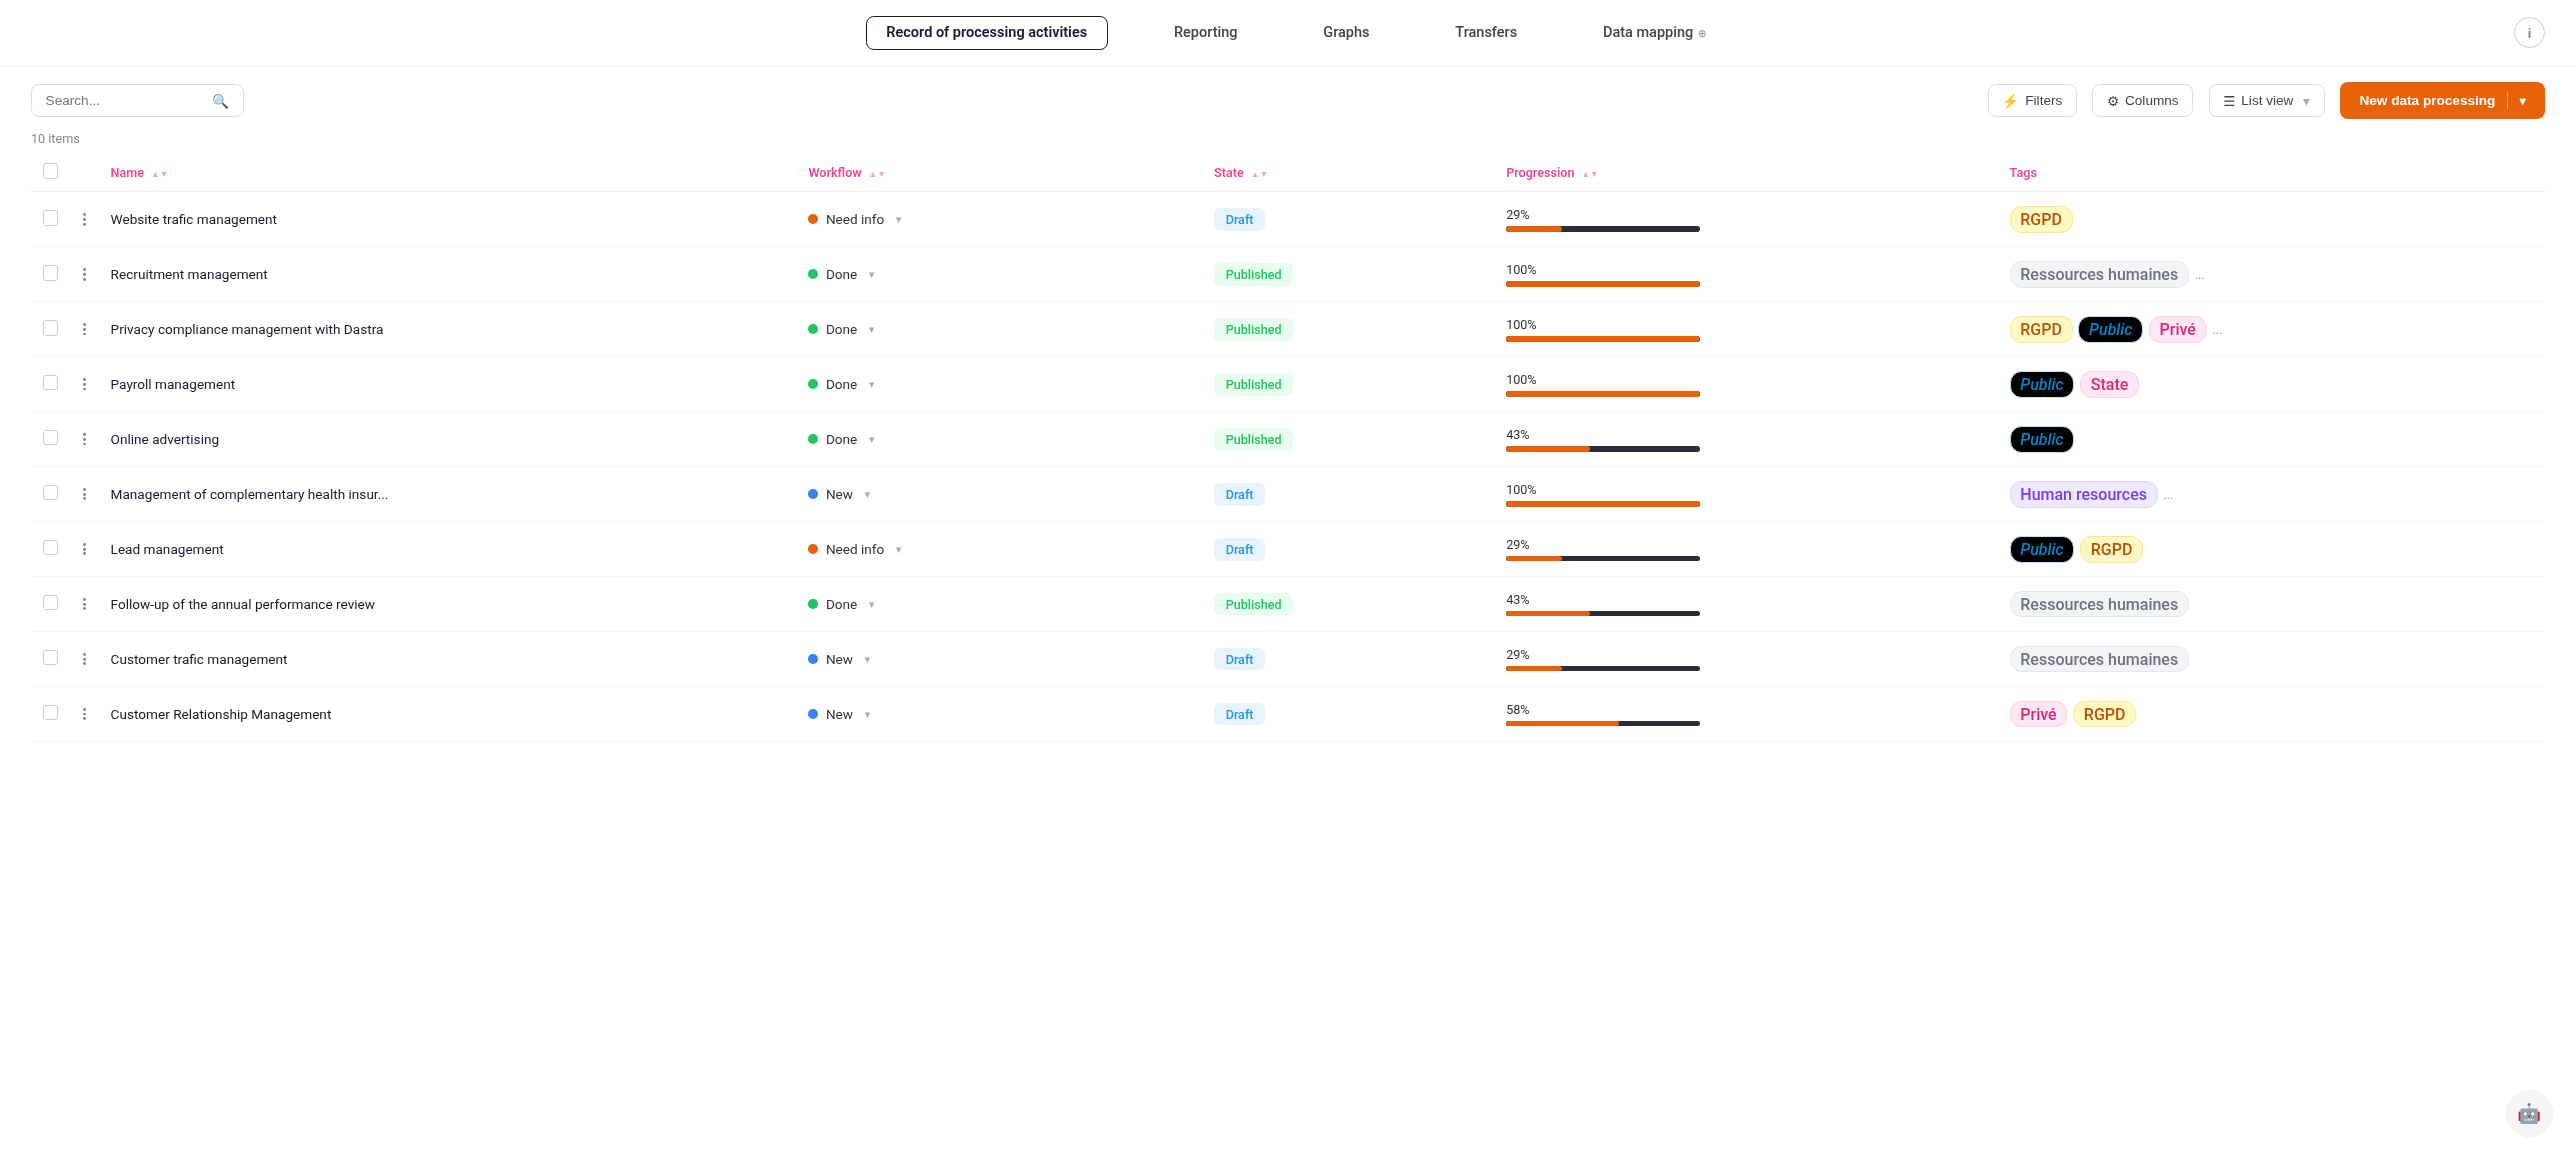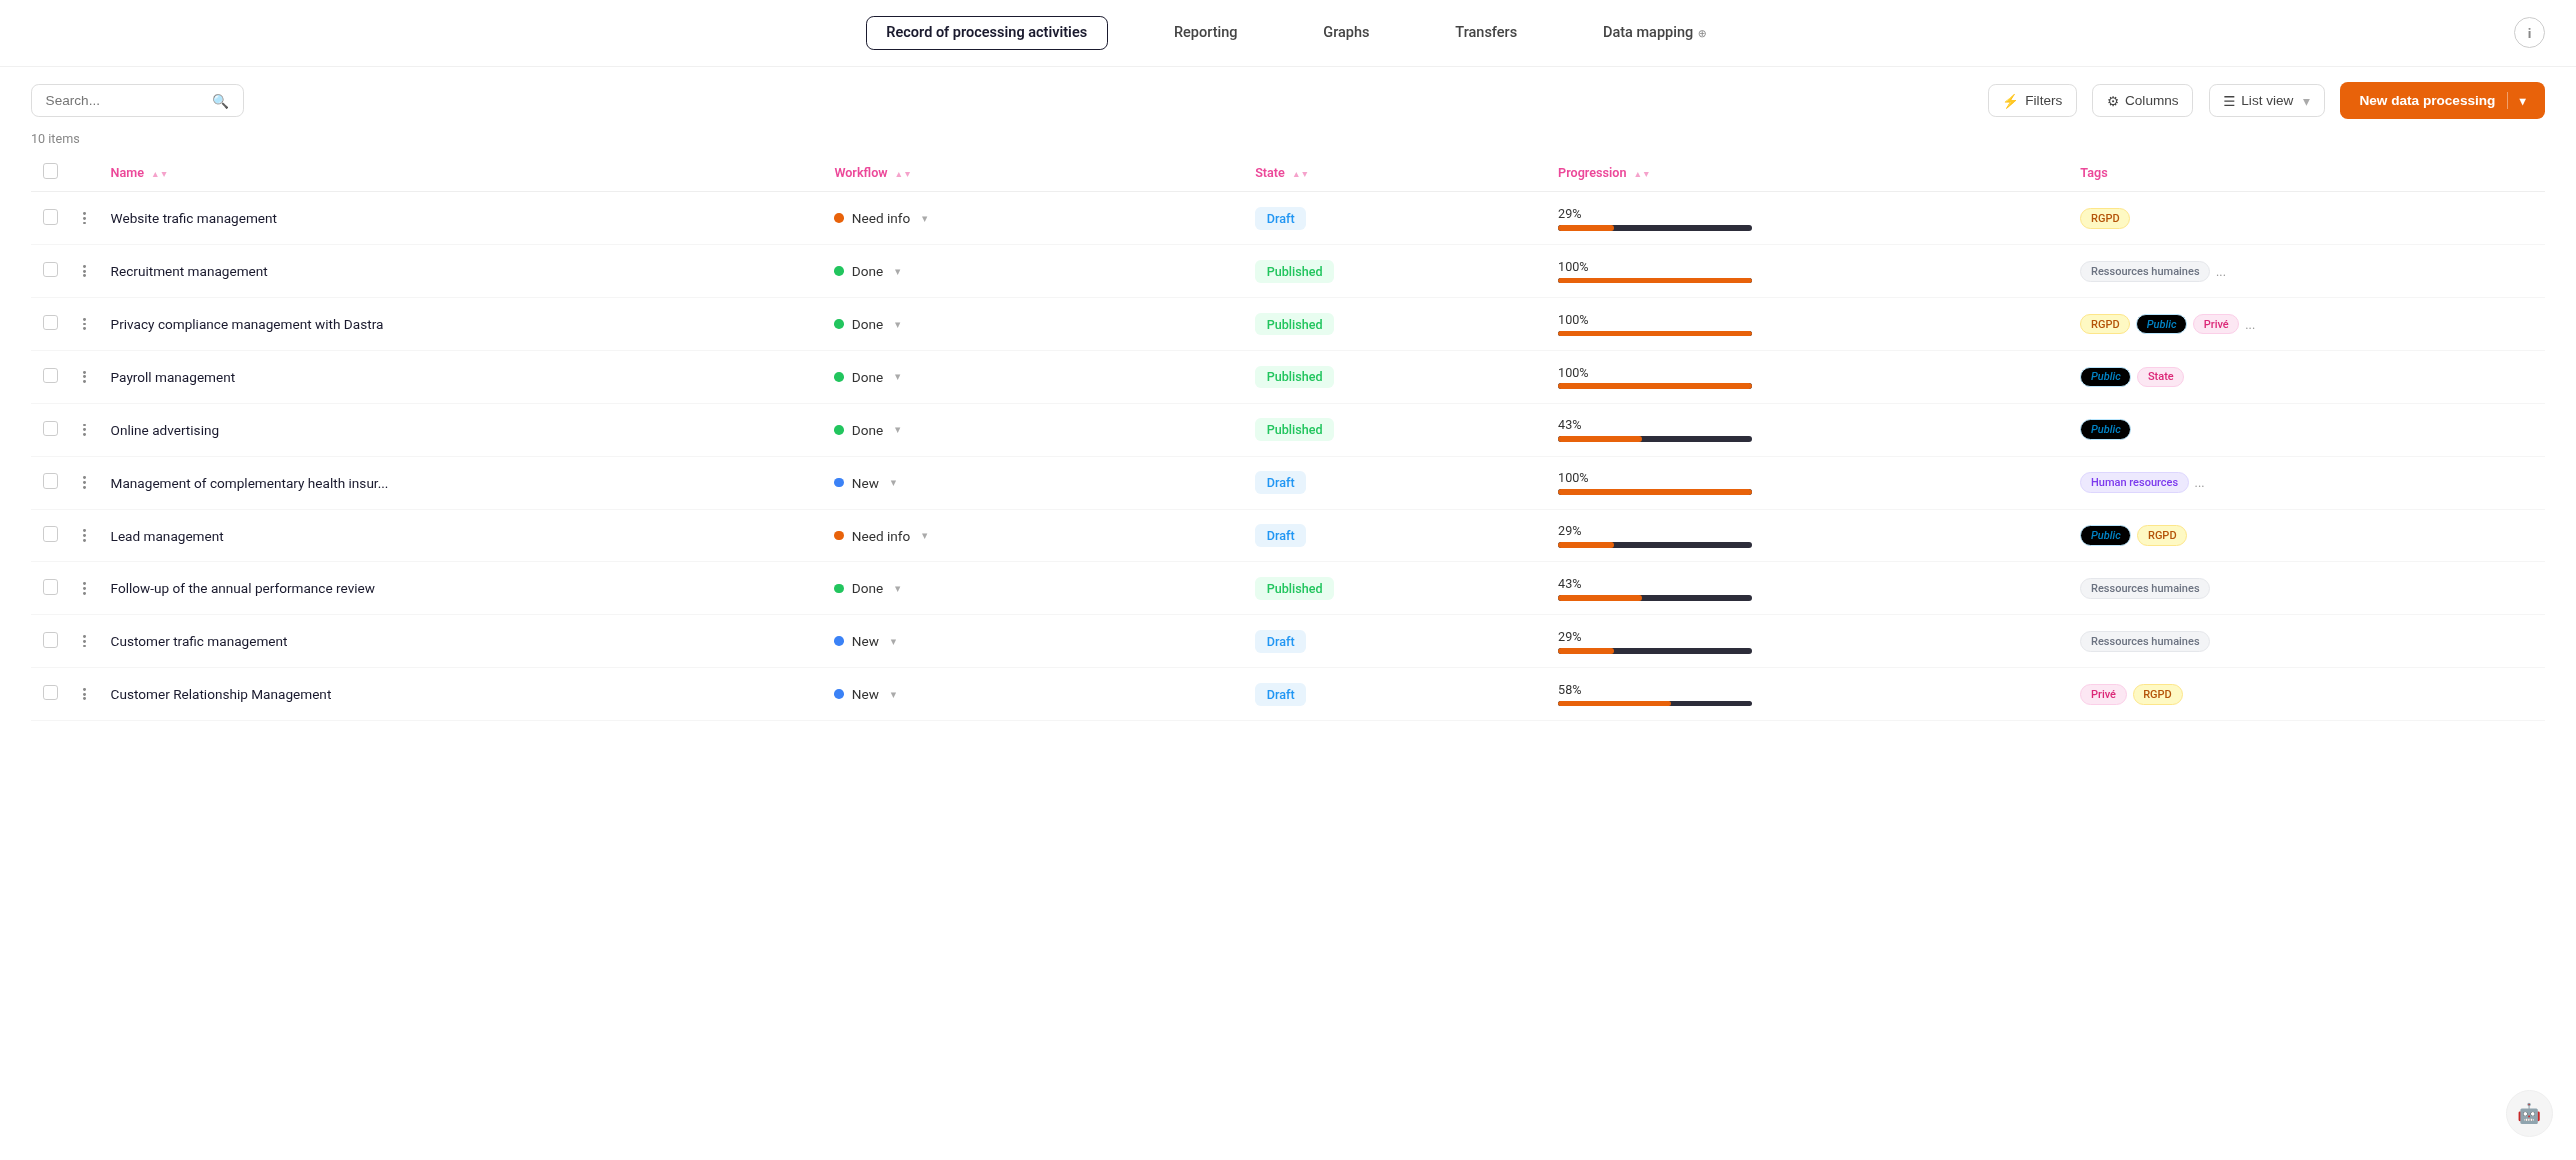--- a/index.html
+++ b/index.html
@@ -226,21 +226,21 @@
       background: #e8620a;
       border-radius: 2.9px;
     }
 
     
     .tags-cell { display: flex; flex-wrap: wrap; gap: 5.8px; align-items: center; }
     .tag {
       display: inline-block;
       padding: 2.9px 9.7px;
       border-radius: 11.6px;
-      font-size: 11px;
+      font-size: 16px;
       font-weight: 500;
     }
     .tag-rgpd { background: #fef9c3; color: #b45309; border: 1px solid #fde68a; }
     .tag-rh { background: #f3f4f6; color: #6b7280; border: 1px solid #e5e7eb; }
     .tag-public { background: #000000; color: #0284c7; border: 1px solid #bae6fd; font-style: italic; }
     .tag-prive { background: #fce7f3; color: #db2777; border: 1px solid #fbcfe8; }
     .tag-state { background: #fce7f3; color: #db2777; border: 1px solid #fbcfe8; }
     .tag-hr { background: #ede9fe; color: #7c3aed; border: 1px solid #ddd6fe; }
     .tag-more { color: #999; font-size: 12.6px; }
 

